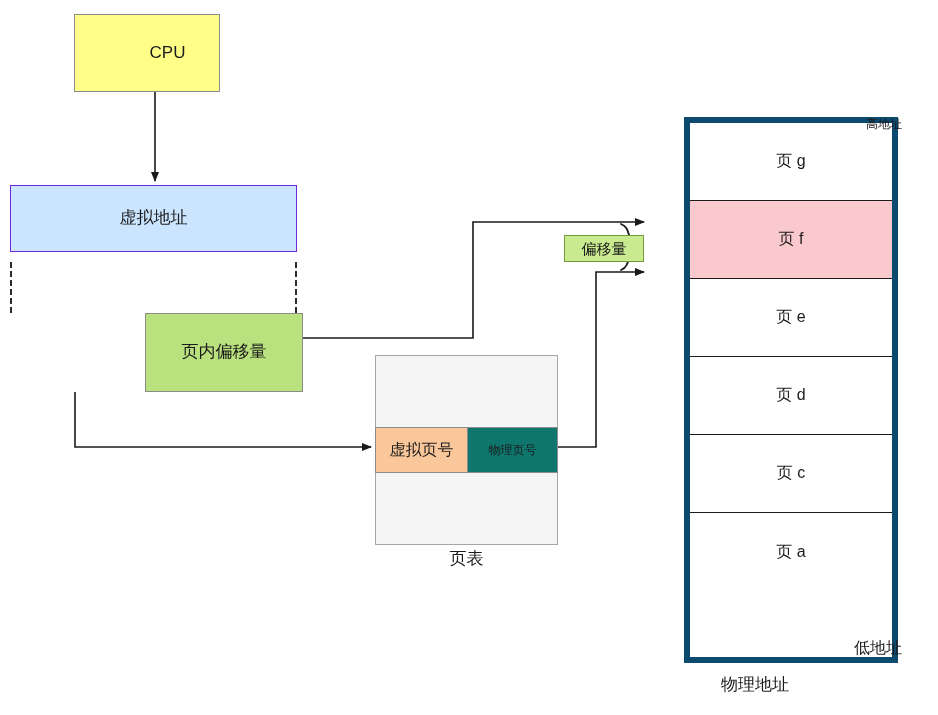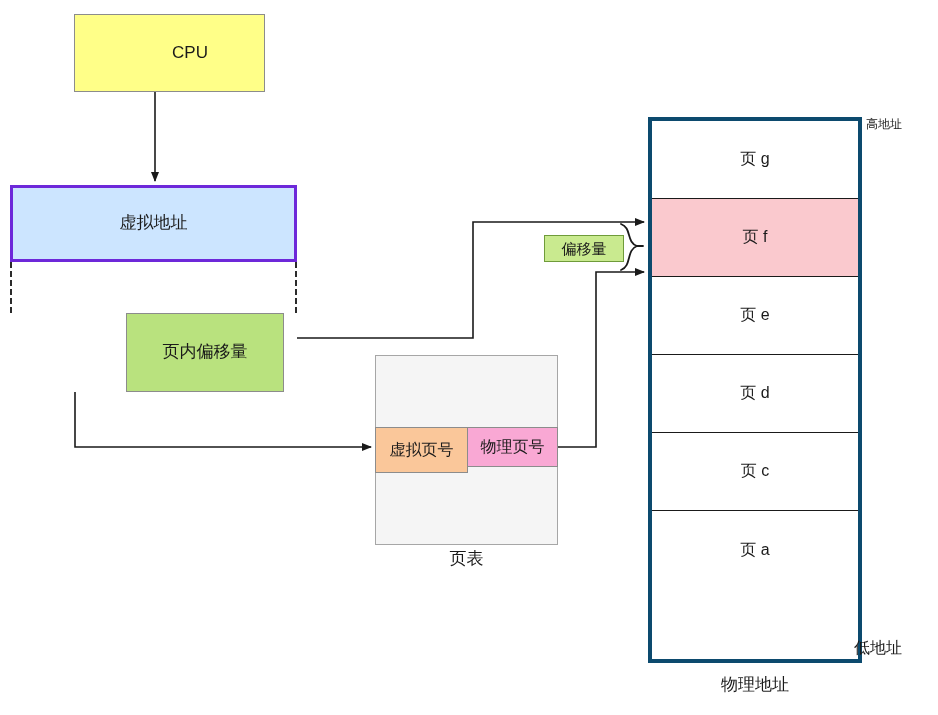--- a/index.html
+++ b/index.html
@@ -20,42 +20,42 @@
     box-sizing: border-box;
     display: flex;
     align-items: center;
     justify-content: center;
     color: #1a1a1a;
     line-height: 1.2;
     text-align: center;
   }
   
   #cpu-box {
-    left: 74px; top: 14px; width: 191px; height: 78px;
+    left: 74px; top: 14px; width: 146px; height: 78px;
     background: #ffff88;
     border: 1px solid #8c8c8c;
     font-size: 17px;
     padding-left: 41px;
   }
   
   #virtual-address-box {
-    left: 10px; top: 185px; width: 287px; height: 77px;
+    left: 10px; top: 185px; width: 287px; height: 67px;
     background: #cce5ff;
-    border: 3px solid #6d28d9;
+    border: 1px solid #6d28d9;
     font-size: 17px;
   }
   
   #page-number-box {
     left: 10px; top: 313px; width: 130px; height: 79px;
     background: #fac79a;
     border: 1px solid #8c8c8c;
     font-size: 17px;
   }
   #page-offset-box {
-    left: 126px; top: 313px; width: 158px; height: 79px;
+    left: 145px; top: 313px; width: 158px; height: 79px;
     background: #b9e27e;
     border: 1px solid #8c8c8c;
     font-size: 17px;
   }
   
   .dashed-v {
     position: absolute;
     width: 0;
     border-left: 2px dashed #2b2b2b;
   }
@@ -70,44 +70,44 @@
     display: block;
   }
   #pt-virtual-cell {
     left: 375px; top: 427px; width: 93px; height: 46px;
     background: #fac79a;
     border: 1px solid #8c8c8c;
     font-size: 16px;
     align-items: center;
   }
   #pt-physical-cell {
-    left: 467px; top: 427px; width: 91px; height: 40px;
-    background: #f9a8d4;
-    border: 1px solid #8c8c8c;
-    font-size: 16px;
+    left: 467px; top: 427px; width: 91px; height: 46px;
+    background: #0f766e;
+    border: 1px solid #8c8c8c;
+    font-size: 12px;
   }
   #page-table-caption {
     left: 375px; top: 546px; width: 183px; height: 26px;
     font-size: 17px;
   }
 
   
   #offset-tag {
-    left: 544px; top: 235px; width: 80px; height: 27px;
+    left: 564px; top: 235px; width: 80px; height: 27px;
     background: #c9ea8f;
     border: 1px solid #6f9b3a;
     font-size: 15px;
   }
 
   
   #memory-column {
     position: absolute;
-    left: 648px; top: 117px; width: 214px; height: 546px;
+    left: 684px; top: 117px; width: 214px; height: 546px;
     box-sizing: border-box;
-    border: 4px solid #0c4a6e;
+    border: 6px solid #0c4a6e;
   }
   .mem-cell {
     box-sizing: border-box;
     height: 78px;
     border-bottom: 1px solid #1a1a1a;
     display: flex;
     align-items: center;
     justify-content: center;
     font-size: 16px;
     color: #1a1a1a;

